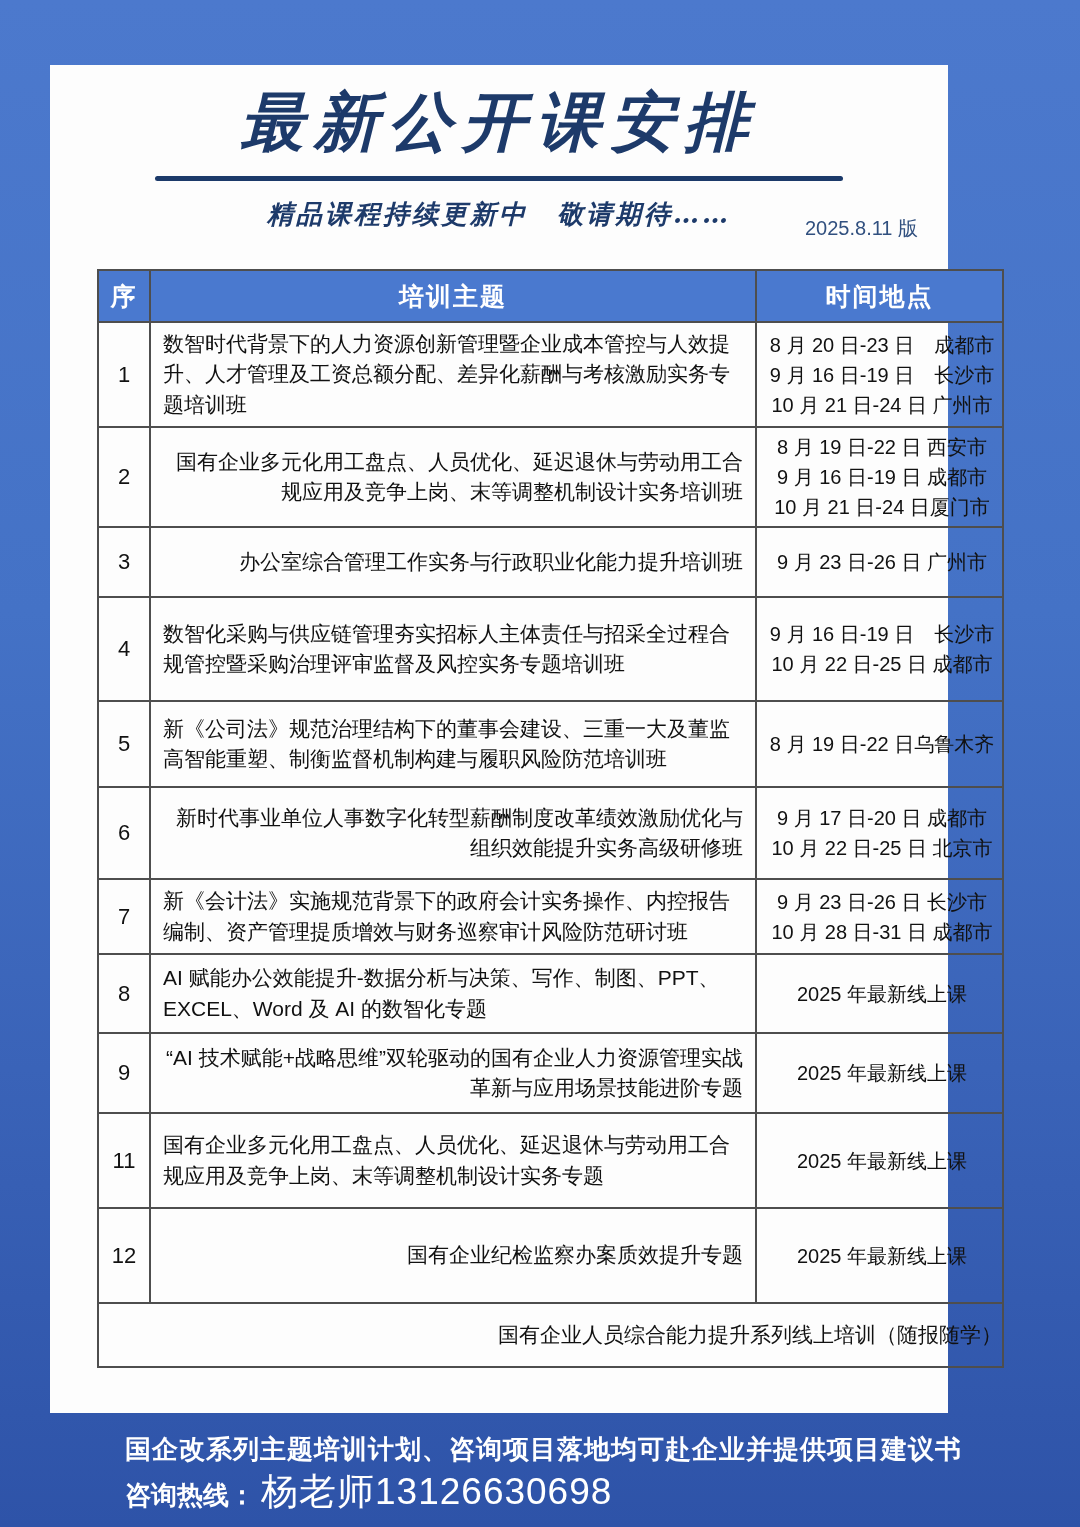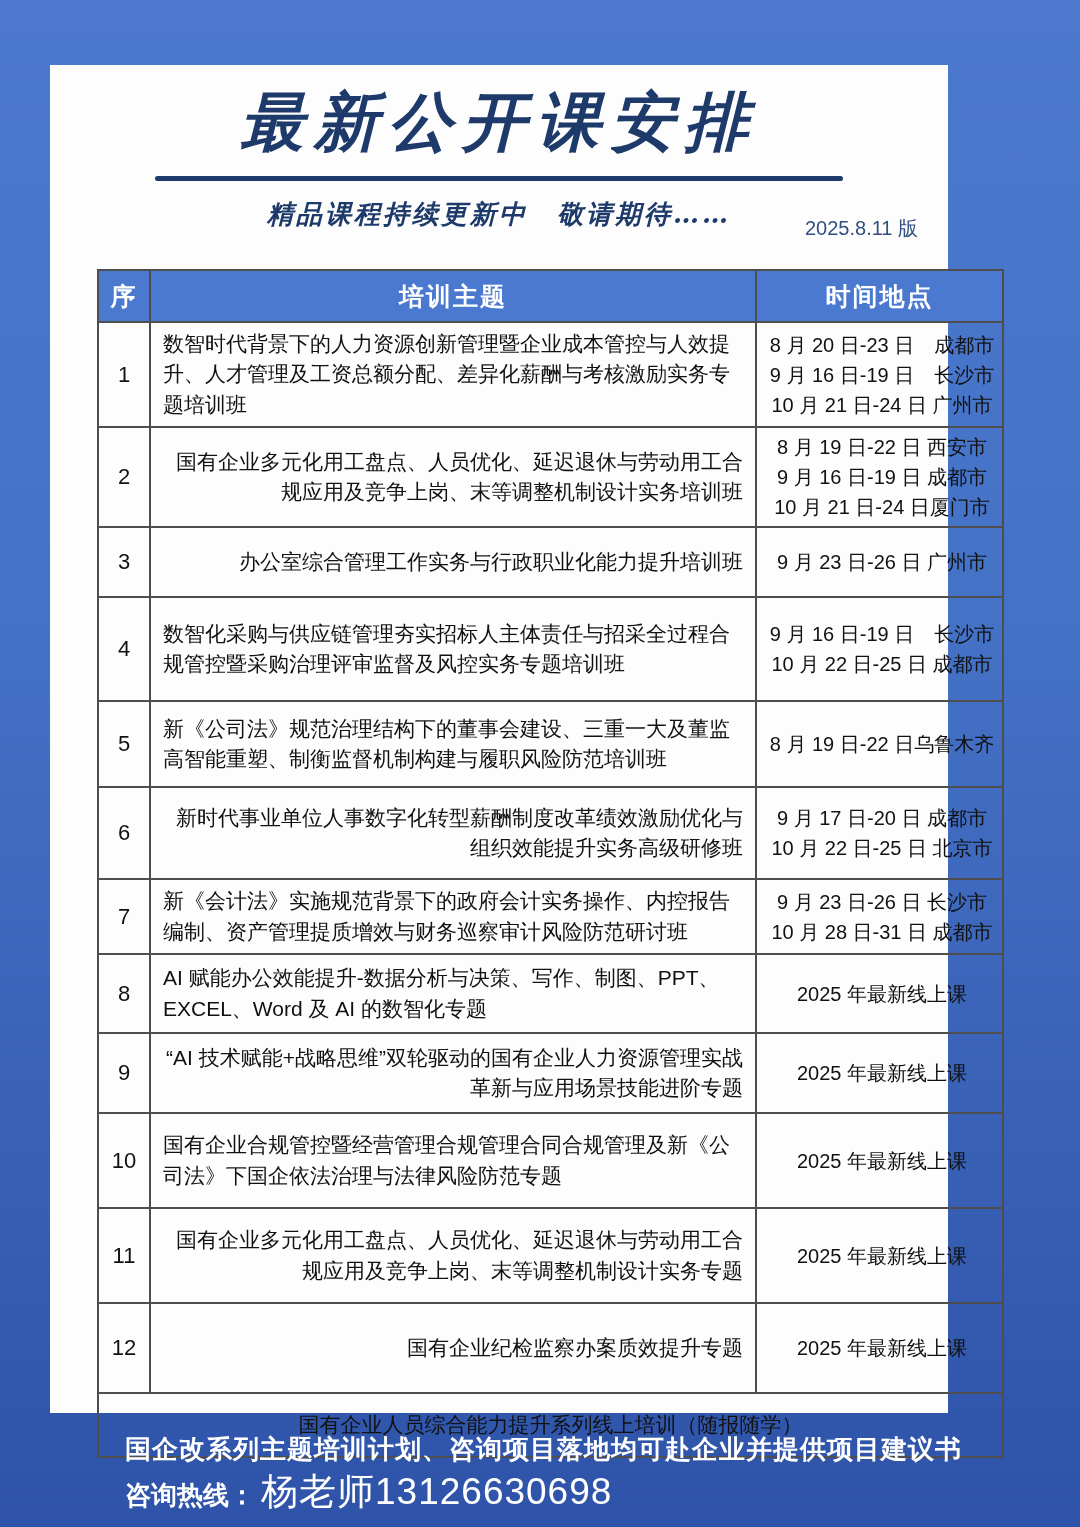--- a/index.html
+++ b/index.html
@@ -94,21 +94,21 @@
   tbody tr:nth-child(9){height:80px}  tbody tr:nth-child(10){height:95px}
   tbody tr:nth-child(11){height:95px} tbody tr:nth-child(12){height:90px}
   
   tbody tr:nth-child(1) td.topic, tbody tr:nth-child(4) td.topic,
   tbody tr:nth-child(5) td.topic, tbody tr:nth-child(7) td.topic,
   tbody tr:nth-child(8) td.topic, tbody tr:nth-child(10) td.topic { text-align:left; }
   
   tbody tr:nth-child(n+8) td.sched { text-align:center; white-space:normal; }
   tfoot td {
     height:64px;
-    text-align:center;
+    text-align:right;
     font-size:21px;
     color:#111;
   }
   .page-footer {
     position:absolute; left:125px; top:1432px;
     color:#ffffff;
   }
   .page-footer .line1 {
     font-size:26px;
     font-weight:bold;
@@ -208,25 +208,20 @@
     <td class="topic">AI 赋能办公效能提升-数据分析与决策、写作、制图、PPT、EXCEL、Word 及 AI 的数智化专题</td>
     <td class="sched">2025 年最新线上课</td>
   </tr>
 
   <tr>
     <td class="no">9</td>
     <td class="topic">“AI 技术赋能+战略思维”双轮驱动的国有企业人力资源管理实战革新与应用场景技能进阶专题</td>
     <td class="sched">2025 年最新线上课</td>
   </tr>
 
-  <tr>
-    <td class="no">10</td>
-    <td class="topic">国有企业合规管控暨经营管理合规管理合同合规管理及新《公司法》下国企依法治理与法律风险防范专题</td>
-    <td class="sched">2025 年最新线上课</td>
-  </tr>
 
   <tr>
     <td class="no">11</td>
     <td class="topic">国有企业多元化用工盘点、人员优化、延迟退休与劳动用工合规应用及竞争上岗、末等调整机制设计实务专题</td>
     <td class="sched">2025 年最新线上课</td>
   </tr>
 
   <tr>
     <td class="no">12</td>
     <td class="topic">国有企业纪检监察办案质效提升专题</td>

